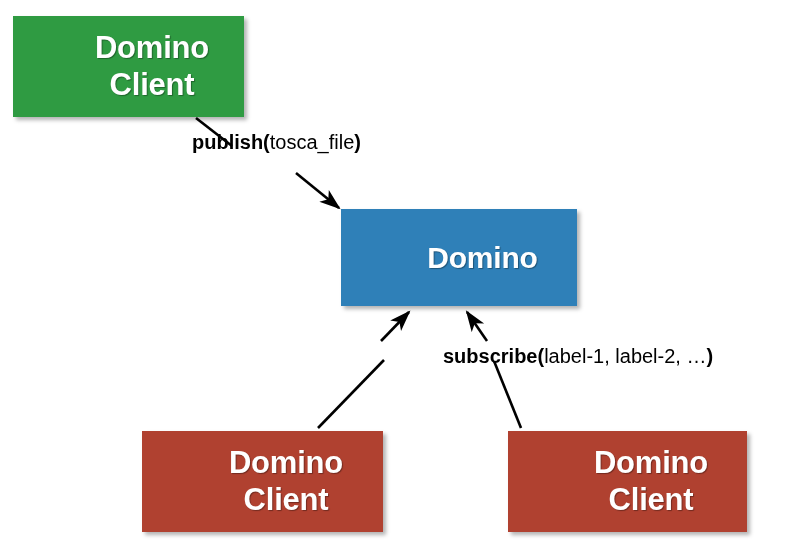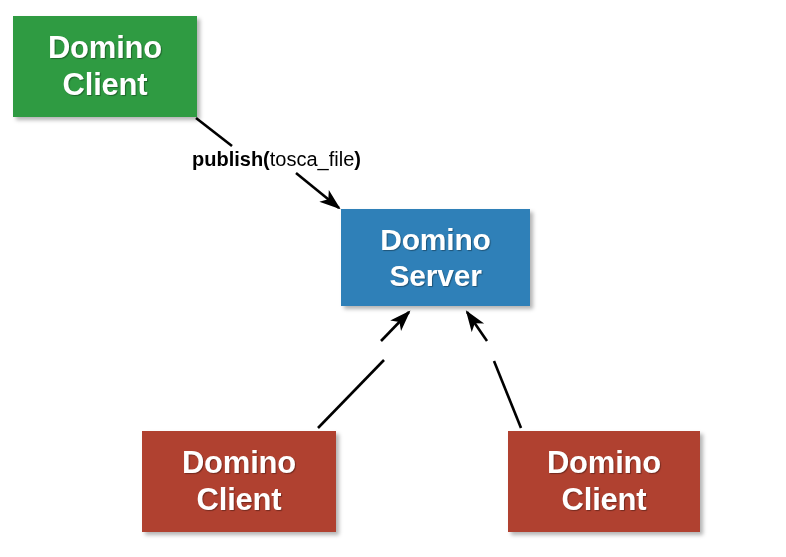--- a/index.html
+++ b/index.html
@@ -32,20 +32,21 @@
     align-items: center;
     justify-content: center;
     color: #ffffff;
     font-weight: bold;
     line-height: 1.18;
     letter-spacing: -0.2px;
     text-align: center;
     box-shadow: 3px 3px 4px rgba(0,0,0,0.30);
     text-shadow: 1px 1px 1px rgba(0,0,0,0.35);
     font-family: "Liberation Sans", sans-serif;
+    padding-left: 47px;
   }
   .node .ln {
     display: block;
     white-space: nowrap;
   }
   .node-green {
     left: 13px;
     top: 16px;
     width: 184px;
     height: 101px;
@@ -81,21 +82,21 @@
     white-space: nowrap;
     color: #000000;
     font-family: "Liberation Sans", sans-serif;
     font-size: 20px;
     line-height: 1;
   }
   .edge-label .b { font-weight: bold; }
   .edge-label .n { font-weight: normal; }
   .label-publish {
     left: 192px;
-    top: 149px;
+    top: 132px;
     font-size: 20px;
   }
   .label-subscribe-left {
     left: 62px;
     top: 346px;
     font-size: 20px;
   }
   .label-subscribe-right {
     left: 443px;
     top: 346px;
@@ -127,30 +128,30 @@
     <line x1="487" y1="341" x2="467" y2="312" stroke="#000000" stroke-width="2.6" stroke-linecap="butt" marker-end="url(#ah)"></line>
   </svg>
 
   <div class="node node-green">
     <span class="ln">Domino</span>
     <span class="ln">Client</span>
   </div>
 
   <div class="node node-blue">
     <span class="ln">Domino</span>
-    <span class="ln">Server</span>
   </div>
 
   <div class="node node-red-left">
     <span class="ln">Domino</span>
     <span class="ln">Client</span>
   </div>
 
   <div class="node node-red-right">
     <span class="ln">Domino</span>
     <span class="ln">Client</span>
   </div>
 
   <div class="edge-label label-publish"><span class="b">publish(</span><span class="n">tosca_file</span><span class="b">)</span></div>
 
 
+  <div class="edge-label label-subscribe-right"><span class="b">subscribe(</span><span class="n">label-1, label-2, …</span><span class="b">)</span></div>
 
 </div>
 
 </body></html>

